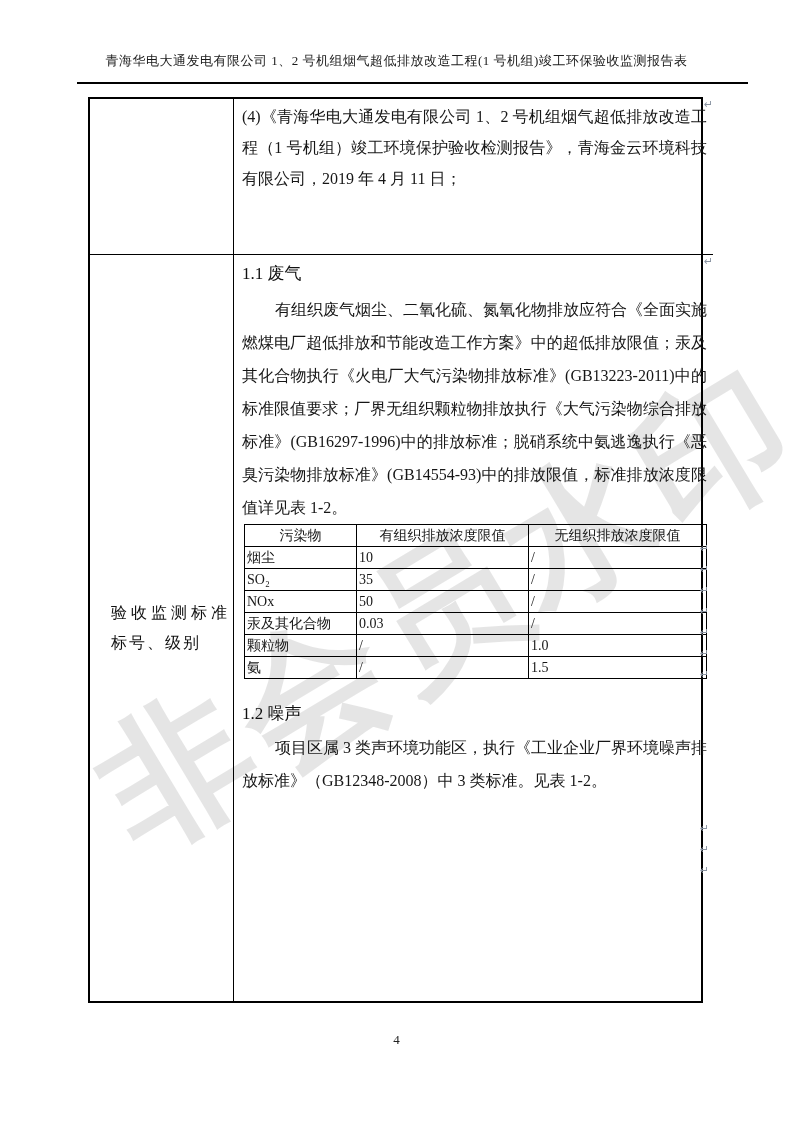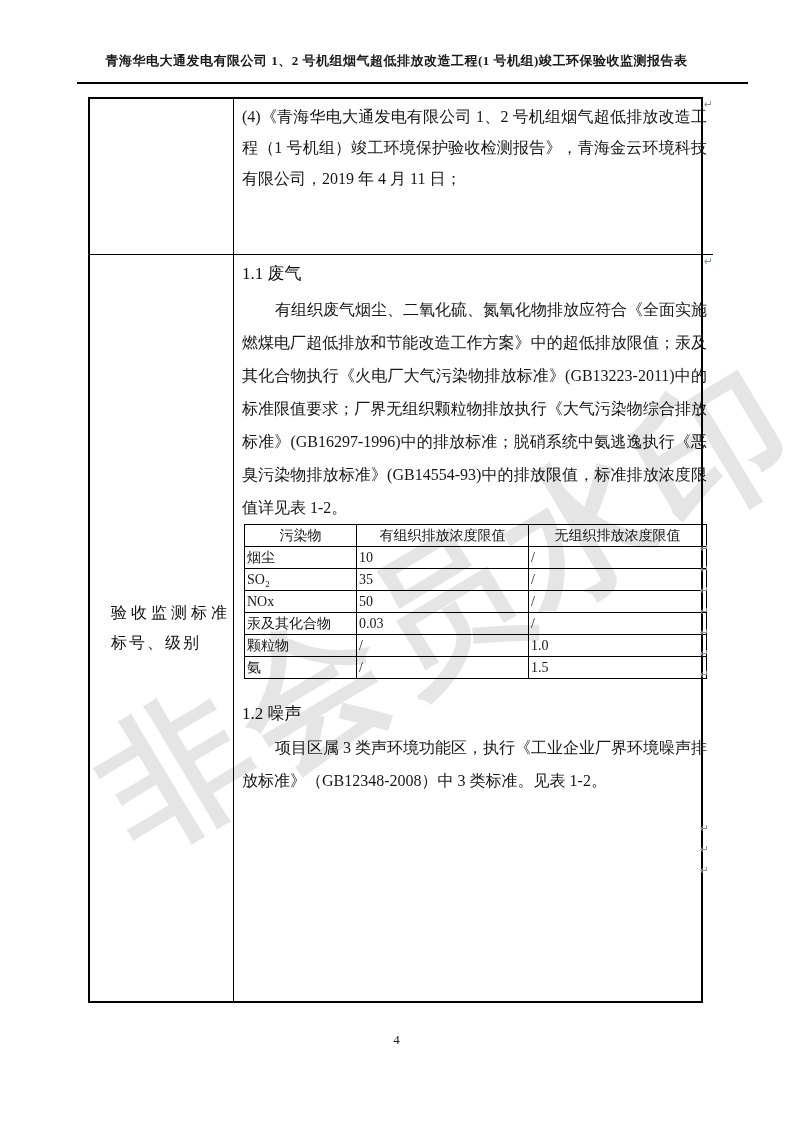--- a/index.html
+++ b/index.html
@@ -7,21 +7,21 @@
     position:relative;
     width:793px;height:1122px;
     background:#ffffff;
     font-family:"Liberation Serif","DejaVu Serif",serif;
     color:#111;
     overflow:hidden;
   }
   
   .hdr-title{
     position:absolute;top:52px;left:0;width:100%;
-    text-align:center;font-size:13px;font-weight:bold;color:#1a1a1a;
+    text-align:center;font-size:13px;font-weight:normal;color:#1a1a1a;
     letter-spacing:0.5px;
   }
   .hdr-rule{
     position:absolute;top:82px;left:77px;width:671px;height:0;
     border-top:2px solid #000;
   }
   
   .watermark{
     position:absolute;left:60px;top:540px;width:760px;
     transform:rotate(-31deg);transform-origin:50% 50%;

